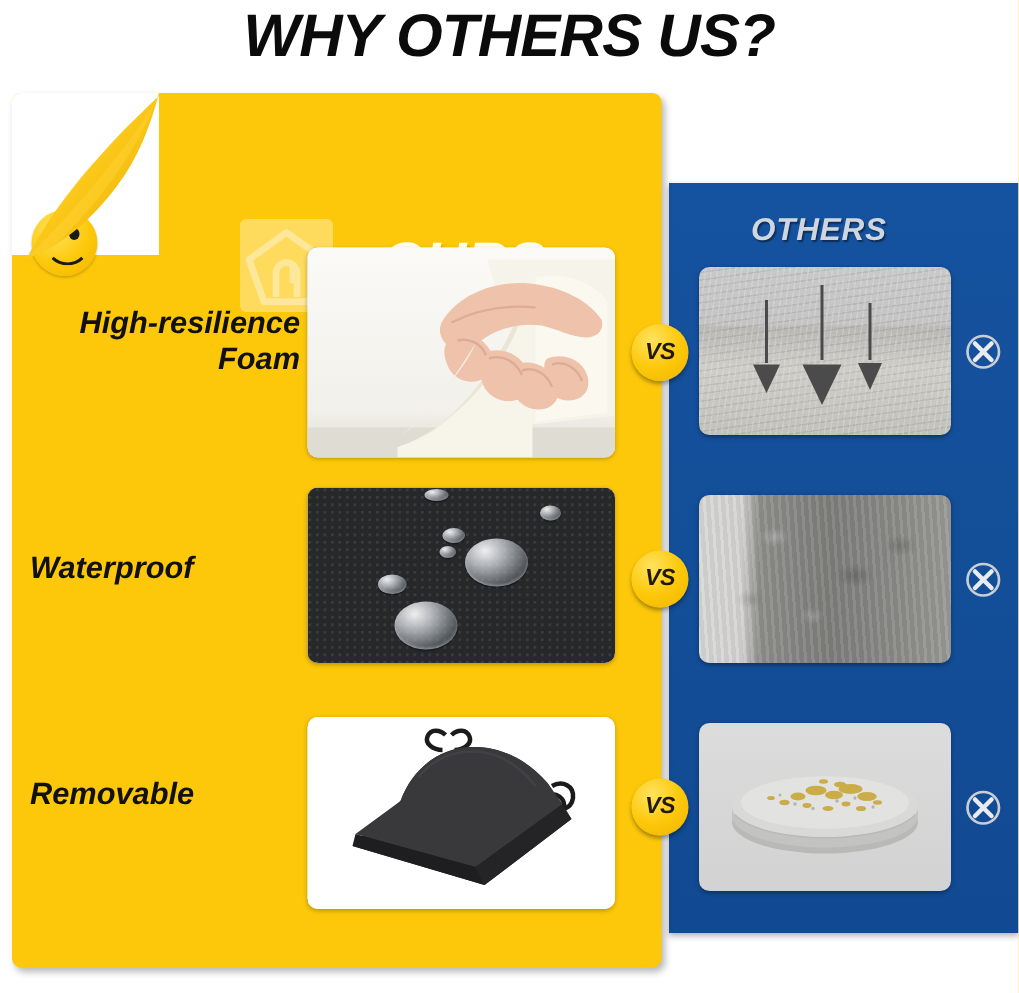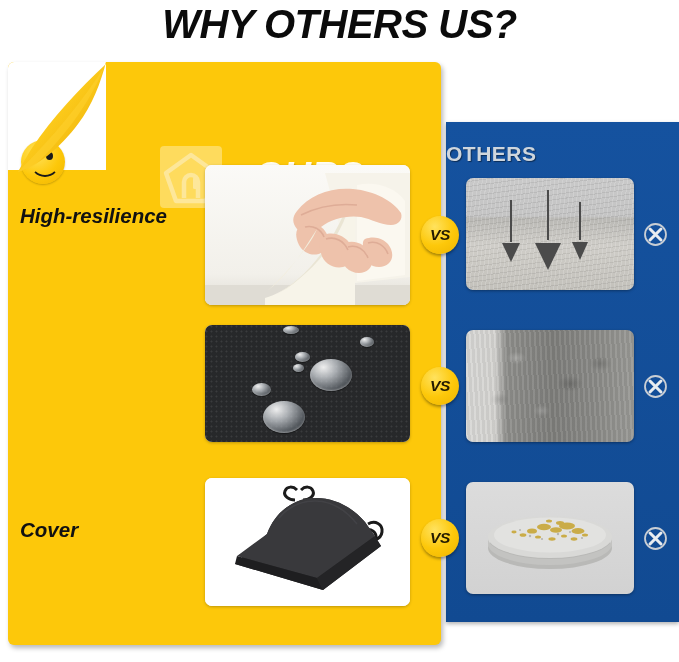--- a/index.html
+++ b/index.html
@@ -34,23 +34,24 @@
     width: 233px; height: 500px;
     background: #14509c;
     background: linear-gradient(180deg,#15529f 0%,#114a92 100%);
     box-shadow: 0 2px 4px rgba(0,0,0,0.30);
     box-sizing: border-box;
   }
   #others-title {
     position: absolute;
     left: 0; top: 20px;
     width: 200px;
-    text-align: left;
+    text-align: center;
     font-size: 21px;
     font-weight: bold;
+    font-style: italic;
     color: #cfd6dd;
     text-shadow: 1px 1px 1px rgba(0,0,0,0.45);
     letter-spacing: 0.5px;
   }
 
   
   #ours-panel {
     position: absolute;
     left: 8px; top: 62px;
     width: 433px; height: 583px;
@@ -131,21 +132,21 @@
   .feature-label {
     position: absolute;
     left: 20px;
     width: 180px;
     font-size: 20.5px;
     font-weight: bold;
     font-style: italic;
     color: #111111;
     line-height: 1.18;
   }
-  #label-0 { top: 204px; }
+  #label-0 { top: 204px; text-align: right; }
   #label-1 { top: 367px; }
   #label-2 { top: 518px; }
 
   
   .ours-photo {
     position: absolute;
     left: 205px;
     width: 205px;
     border-radius: 7px;
     overflow: hidden;
@@ -350,25 +351,27 @@
       <path d="M24 52 L24 36 a7 7 0 0 1 14 0 L38 52" fill="none" stroke="#fde79a" stroke-width="4.5" stroke-linejoin="round"></path>
       <rect x="33" y="31" width="6" height="12" rx="1.5" fill="#fde79a"></rect>
     </svg>
   </div>
 
   <div id="ours-title">OURS</div>
 </div>
 
 <div class="feature-label" id="label-0">
   <div>High-resilience</div>
+  <div>Foam</div>
 </div>
 <div class="feature-label" id="label-1">
+  <div>Waterproof</div>
 </div>
 <div class="feature-label" id="label-2">
-  <div>Cover</div>
+  <div>Removable</div>
 </div>
 
 <div class="ours-photo" id="ours-photo-0">
   <div class="foam-bg"></div>
   <svg width="205" height="140" viewBox="0 0 205 140" style="position:absolute;left:0;top:0;">
     <path d="M0 120 L205 120 L205 140 L0 140 Z" fill="#dfdcd4"></path>
     <path d="M120 8 L205 8 L205 112 L150 118 Z" fill="#f6f3ea"></path>
     <path d="M150 22 C146 52 128 86 96 112 C82 124 70 130 60 133 L60 140 L150 140 L150 24 Z" fill="#f7f4e9"></path>
     <path d="M148 24 C144 54 126 88 94 114 C86 121 78 126 70 130 C86 122 104 106 118 86 C134 62 144 40 148 24 Z" fill="#eae5d4"></path>
     <path d="M152 20 C170 16 190 22 200 36 L200 110 L152 116 Z" fill="#fbf8f0"></path>

